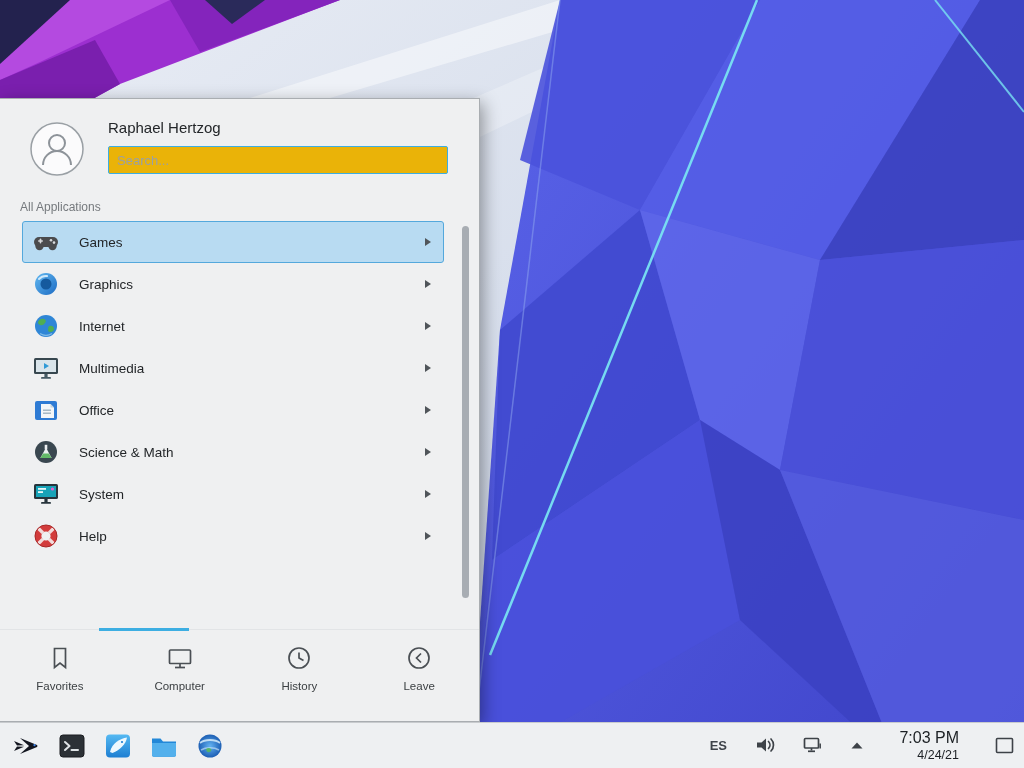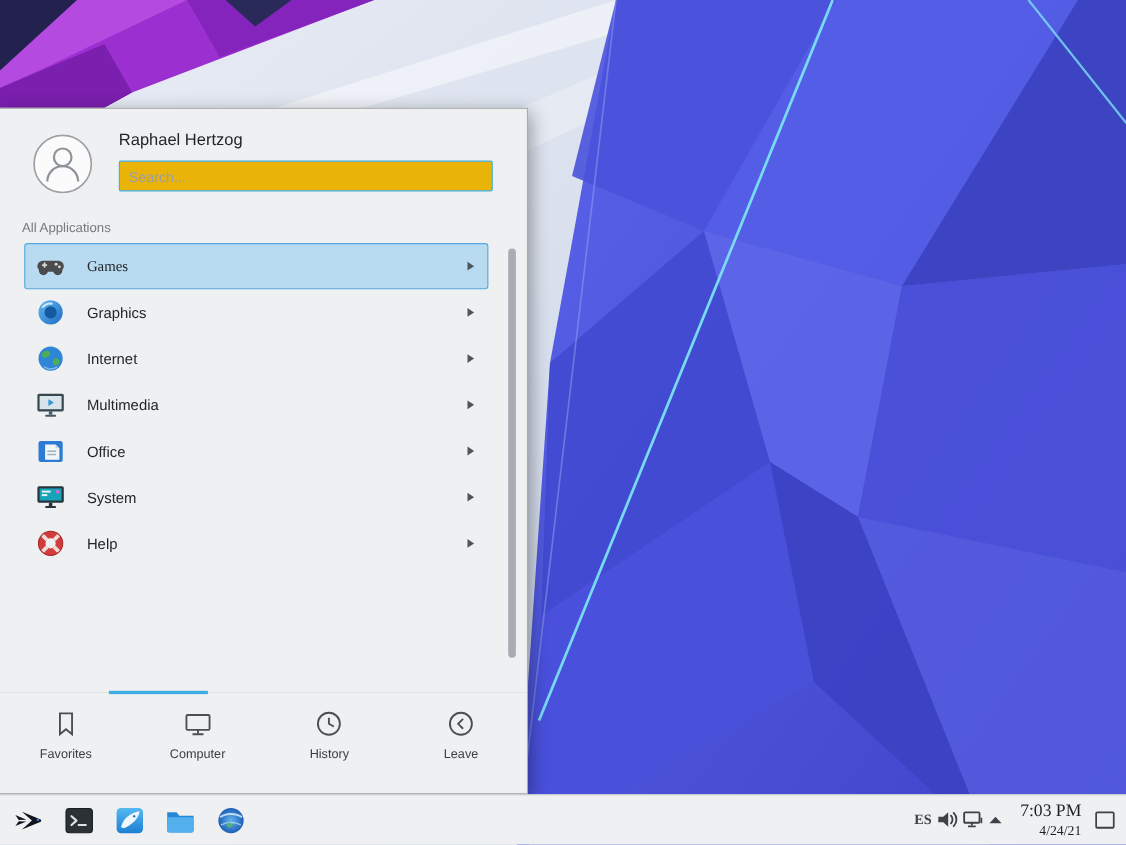--- a/index.html
+++ b/index.html
@@ -19,21 +19,21 @@
             border:1px solid #3daee2; border-radius:2px; background:#eab308;
             font-size:13px; color:#232629; padding:0 8px; outline:none;
             font-family:"Liberation Sans", sans-serif; }
   .search::placeholder { color:#9aa0a5; }
   .section-label { position:absolute; left:20px; top:101px; font-size:12px; color:#75797d; }
 
   .cat-list { position:absolute; left:0; top:122px; width:480px; height:410px; overflow:hidden; }
   .cat-row { position:relative; margin:0 0 0 22px; width:422px; height:42px;
              display:flex; align-items:center; padding-left:9px; cursor:pointer;
              border:1px solid transparent; border-radius:3px; }
-  .cat-row.selected { background:#b8dbf2; border-color:#54a8dc;font-family:Liberation Serif, serif; }
+  .cat-row.selected { background:#b8dbf2; border-color:#54a8dc; }
   .cat-icon { width:28px; height:28px; flex:0 0 28px; }
   .cat-icon svg { width:28px; height:28px; display:block; }
   .cat-label { margin-left:19px; font-size:13.5px; color:#232629; }
   .cat-arrow { margin-left:auto; margin-right:12px; width:0; height:0;
                border-left:6px solid #50555a; border-top:4.5px solid transparent; border-bottom:4.5px solid transparent; }
   .scrollbar { position:absolute; right:11px; top:5px; width:7px; height:372px;
                background:#a8adb3; border-radius:3.5px; cursor:pointer; }
 
   .tabbar { position:absolute; left:0; bottom:0; width:100%; height:92px; display:flex;
             border-top:1px solid #e2e4e6; }
@@ -42,21 +42,21 @@
   .tab-label { margin-top:7px; font-size:11.5px; color:#3c4043; }
   .tab-indicator { position:absolute; left:99px; top:-2px; width:90px; height:3px; background:#3daee2; }
 
   
   .taskbar { position:absolute; left:0; bottom:0; width:1024px; height:46px;
              background:#eef0f2; border-top:1px solid #c8cbce;
              display:flex; align-items:center; }
   .tb-left { display:flex; align-items:center; margin-left:6px; gap:6px; }
   .tb-icon { width:40px; height:40px; display:flex; align-items:center; justify-content:center; cursor:pointer; border-radius:3px; }
   .tb-icon svg { width:28px; height:28px; display:block; }
-  .tray { margin-left:auto; display:flex; align-items:center; gap:4px; padding-right:10px;font-family:Liberation Serif, serif; }
+  .tray { margin-left:auto; display:flex; align-items:center; gap:28px; padding-right:10px; }
   .kbd-layout { font-size:13px; font-weight:bold; color:#3e434a; cursor:pointer; }
   .tray-icon { display:flex; align-items:center; justify-content:center; cursor:pointer; }
   .tray-icon svg { display:block; }
   .clock { text-align:right; line-height:1.15; cursor:pointer; min-width:68px; }
   .clock-time { font-size:16px; color:#1c2024; }
   .clock-date { font-size:12.5px; color:#1c2024; }
   .show-desktop { margin-left:8px; cursor:pointer; }
 </style>
 </head>
 <body>
@@ -182,20 +182,32 @@
             <polygon points="9,8 18.5,8 22,11.5 22,22 9,22" fill="#f3f6f8"></polygon>
             <polygon points="18.5,8 22,11.5 18.5,11.5" fill="#c4d2da"></polygon>
             <rect x="11" y="13.5" width="8" height="1.4" fill="#9fb3bf"></rect>
             <rect x="11" y="16.5" width="8" height="1.4" fill="#9fb3bf"></rect>
           </svg>
           </span>
         <span class="cat-label">Office</span>
         <span class="cat-arrow"></span>
       </div>
 
+      <div class="cat-row">
+        <span class="cat-icon">
+          <svg viewBox="0 0 28 28">
+            <circle cx="14" cy="14" r="11" fill="#3a4750"></circle>
+            <rect x="12.7" y="6.8" width="2.6" height="4.5" fill="#eceff1"></rect>
+            <polygon points="14,9.5 19.6,20 8.4,20" fill="#eceff1"></polygon>
+            <polygon points="11.2,15.5 16.8,15.5 19.6,20 8.4,20" fill="#63b868"></polygon>
+          </svg>
+          </span>
+        <span class="cat-label">Science &amp; Math</span>
+        <span class="cat-arrow"></span>
+      </div>
 
 
       <div class="cat-row">
         <span class="cat-icon">
           <svg viewBox="0 0 28 28">
             <rect x="2" y="4" width="24" height="15" rx="1.6" fill="#27343c"></rect>
             <rect x="4" y="6" width="20" height="11" fill="#17a3b8"></rect>
             <rect x="6" y="8" width="8" height="1.8" fill="#e6f6f8"></rect>
             <rect x="6" y="11.2" width="5" height="1.8" fill="#e6f6f8"></rect>
             <circle cx="20.5" cy="9" r="1.6" fill="#ef5bd0"></circle>

